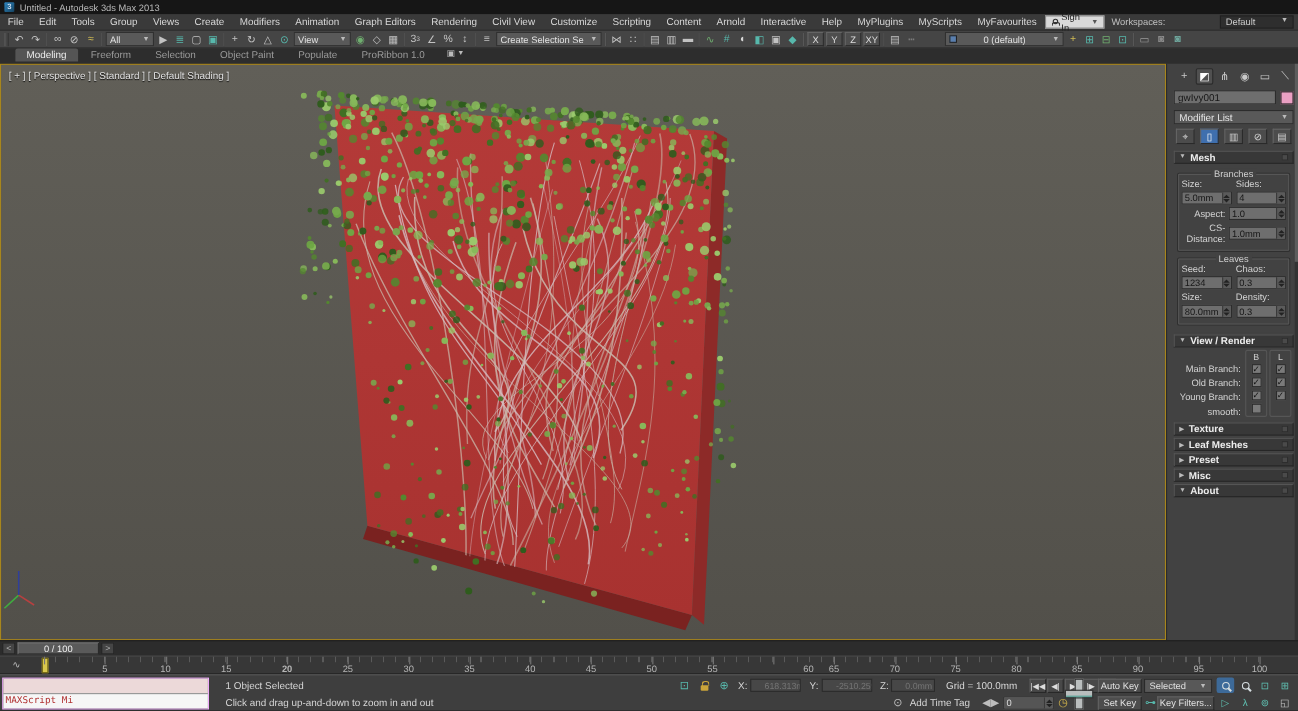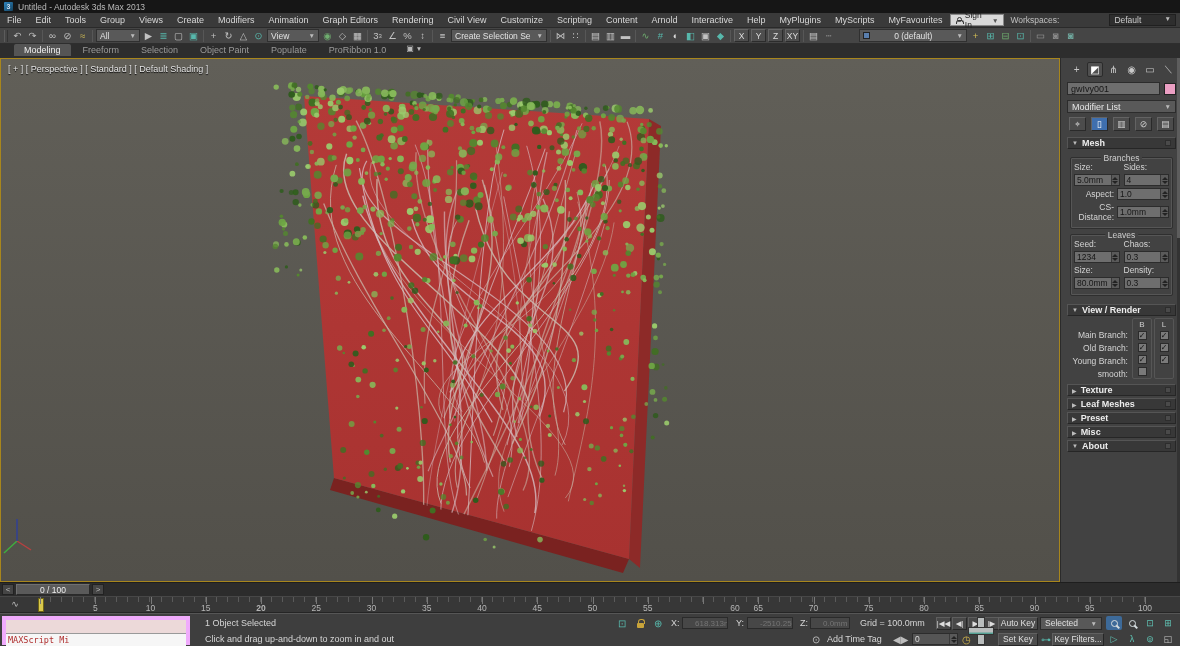--- a/index.html
+++ b/index.html
@@ -138,21 +138,21 @@
   .ticklabel{ position:absolute; top:6px; font-size:8.5px; color:#b5b5b5; transform:translateX(-50%);}
   .curvebtn{ position:absolute; left:4px; top:2px; width:22px; height:12px; color:#bfbfbf; font-size:9px;
     text-align:center; line-height:11px;}
   .tmarker{ position:absolute; left:38px; top:1px; width:6px; height:14px; background:#d9c84d; border:1px solid #6e6414;}
   
   .statusbar{ position:absolute; left:0; top:613px; width:1180px; height:33px; background:#3e3e3e;
     border-top:1px solid #565656; font-size:9px;}
   .srow{ position:absolute; left:0; width:1180px; height:16px;}
   .srow.r1{ top:1px;} .srow.r2{ top:17px;}
   .sitem{ position:absolute; display:flex; align-items:center; height:16px; white-space:nowrap;}
-  .mxbox{ position:absolute; left:2px; top:2px; width:188px; height:29px; border:4px solid #f0abfc;}
+  .mxbox{ position:absolute; left:2px; top:2px; width:188px; height:29px; border:1px solid #f0abfc;}
   .mxpink{ height:14px; background:#ecd9d9; border-bottom:1px solid #999;}
   .mxwhite{ height:13px; background:#f6f6f6; color:#b03030; font-family:"DejaVu Sans Mono", monospace;
     font-size:8.5px; line-height:13px; padding-left:2px;}
   .stext{ color:#d6d6d6;}
   .gfield{ height:12px; background:#474747; border:1px solid #2a2a2a; color:#757575; font-size:8px;
     line-height:11px; padding:0 12px; overflow:hidden;}
   .sico{ color:#bdbdbd; font-size:10px;}
   .sico.teal{ color:#57b8ac;}
   .pbbtn{ width:15px; height:13px; background:#484848; border:1px solid; border-color:#5e5e5e #282828 #282828 #5e5e5e;
     color:#ddd; font-size:7.5px; display:flex; align-items:center; justify-content:center; margin-right:1px;}

